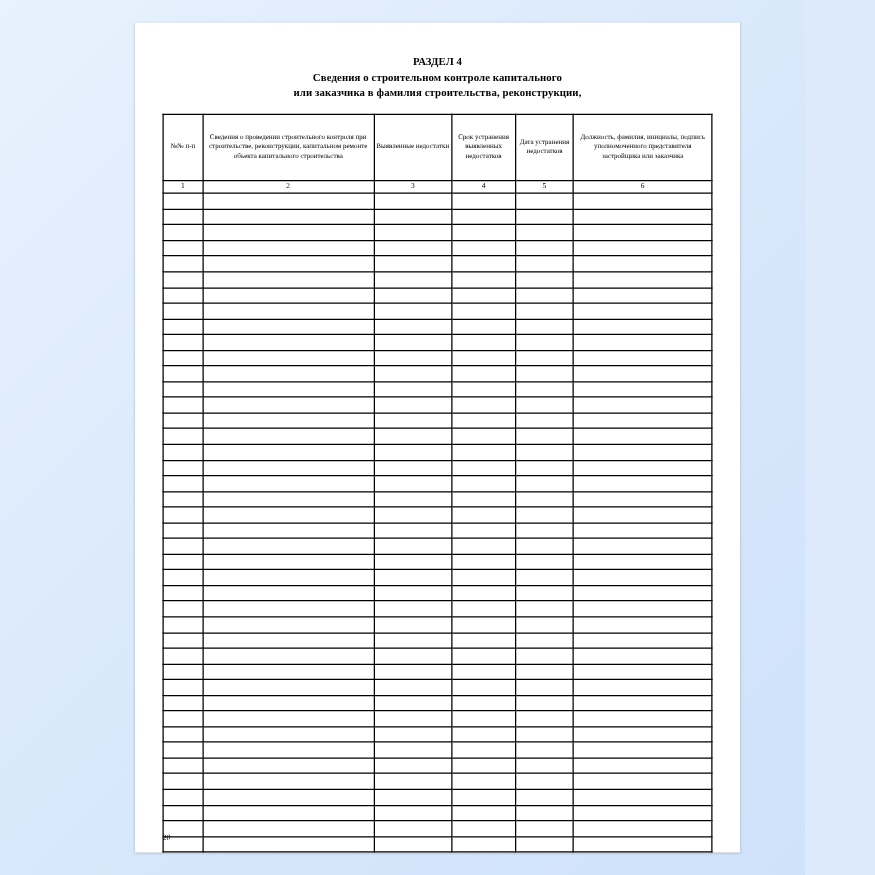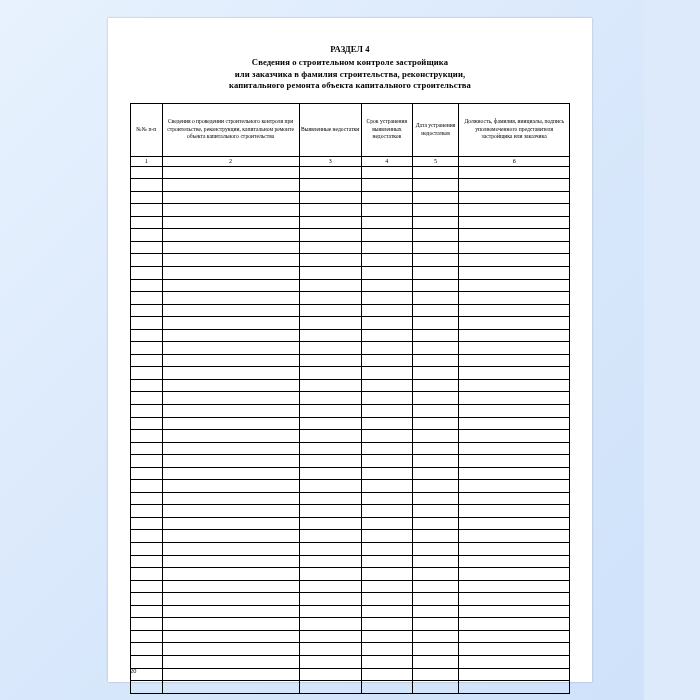--- a/index.html
+++ b/index.html
@@ -85,23 +85,22 @@
   }
 </style>
 </head>
 <body>
 
 <div id="stage">
   <div class="page">
 
     <div class="doc-title">
       <div class="line1">РАЗДЕЛ 4</div>
-      <div>Сведения о строительном контроле застройщика</div>
+      <div>Сведения о строительном контроле капитального</div>
       <div>или заказчика в фамилия строительства, реконструкции,</div>
-      <div>капитального ремонта объекта капитального строительства</div>
     </div>
 
     <table class="grid">
       <colgroup>
         <col class="col1">
           <col class="col2">
           <col class="col3">
           <col class="col4">
           <col class="col5">
           <col class="col6">

